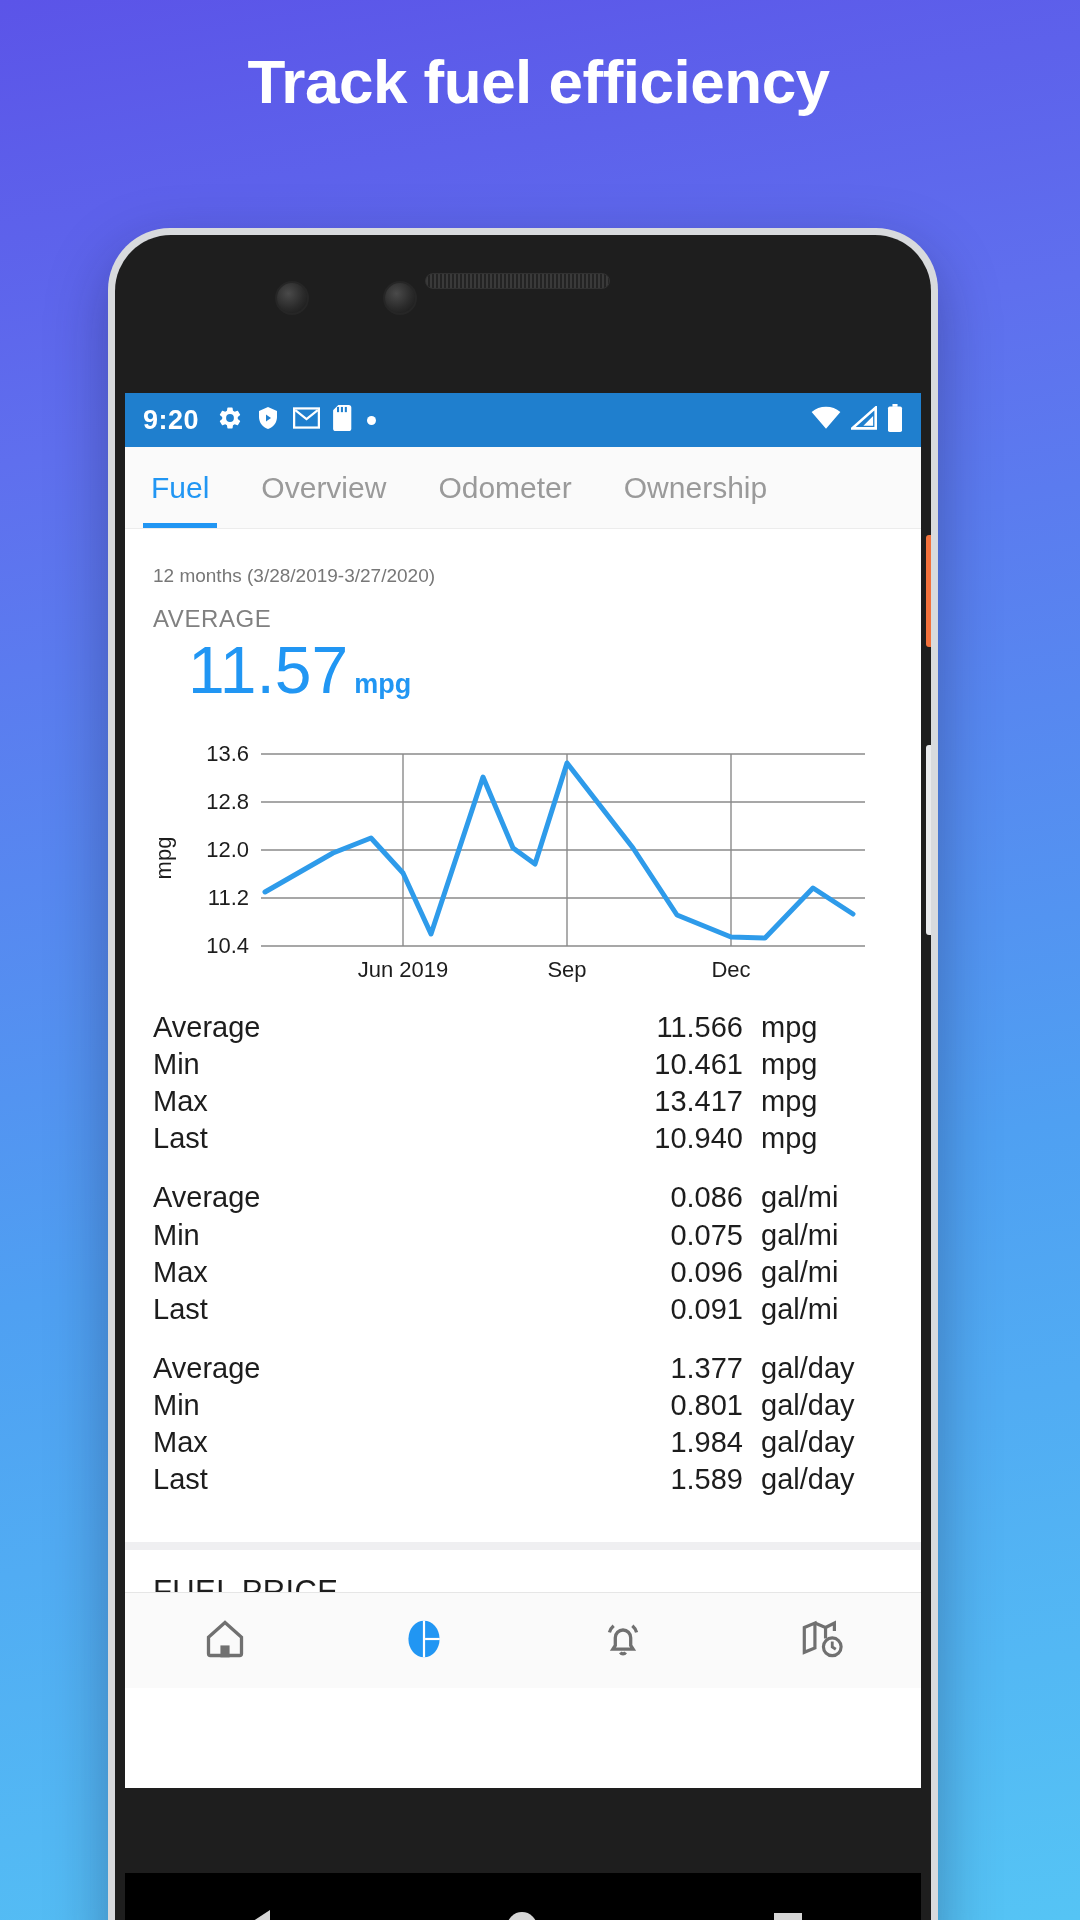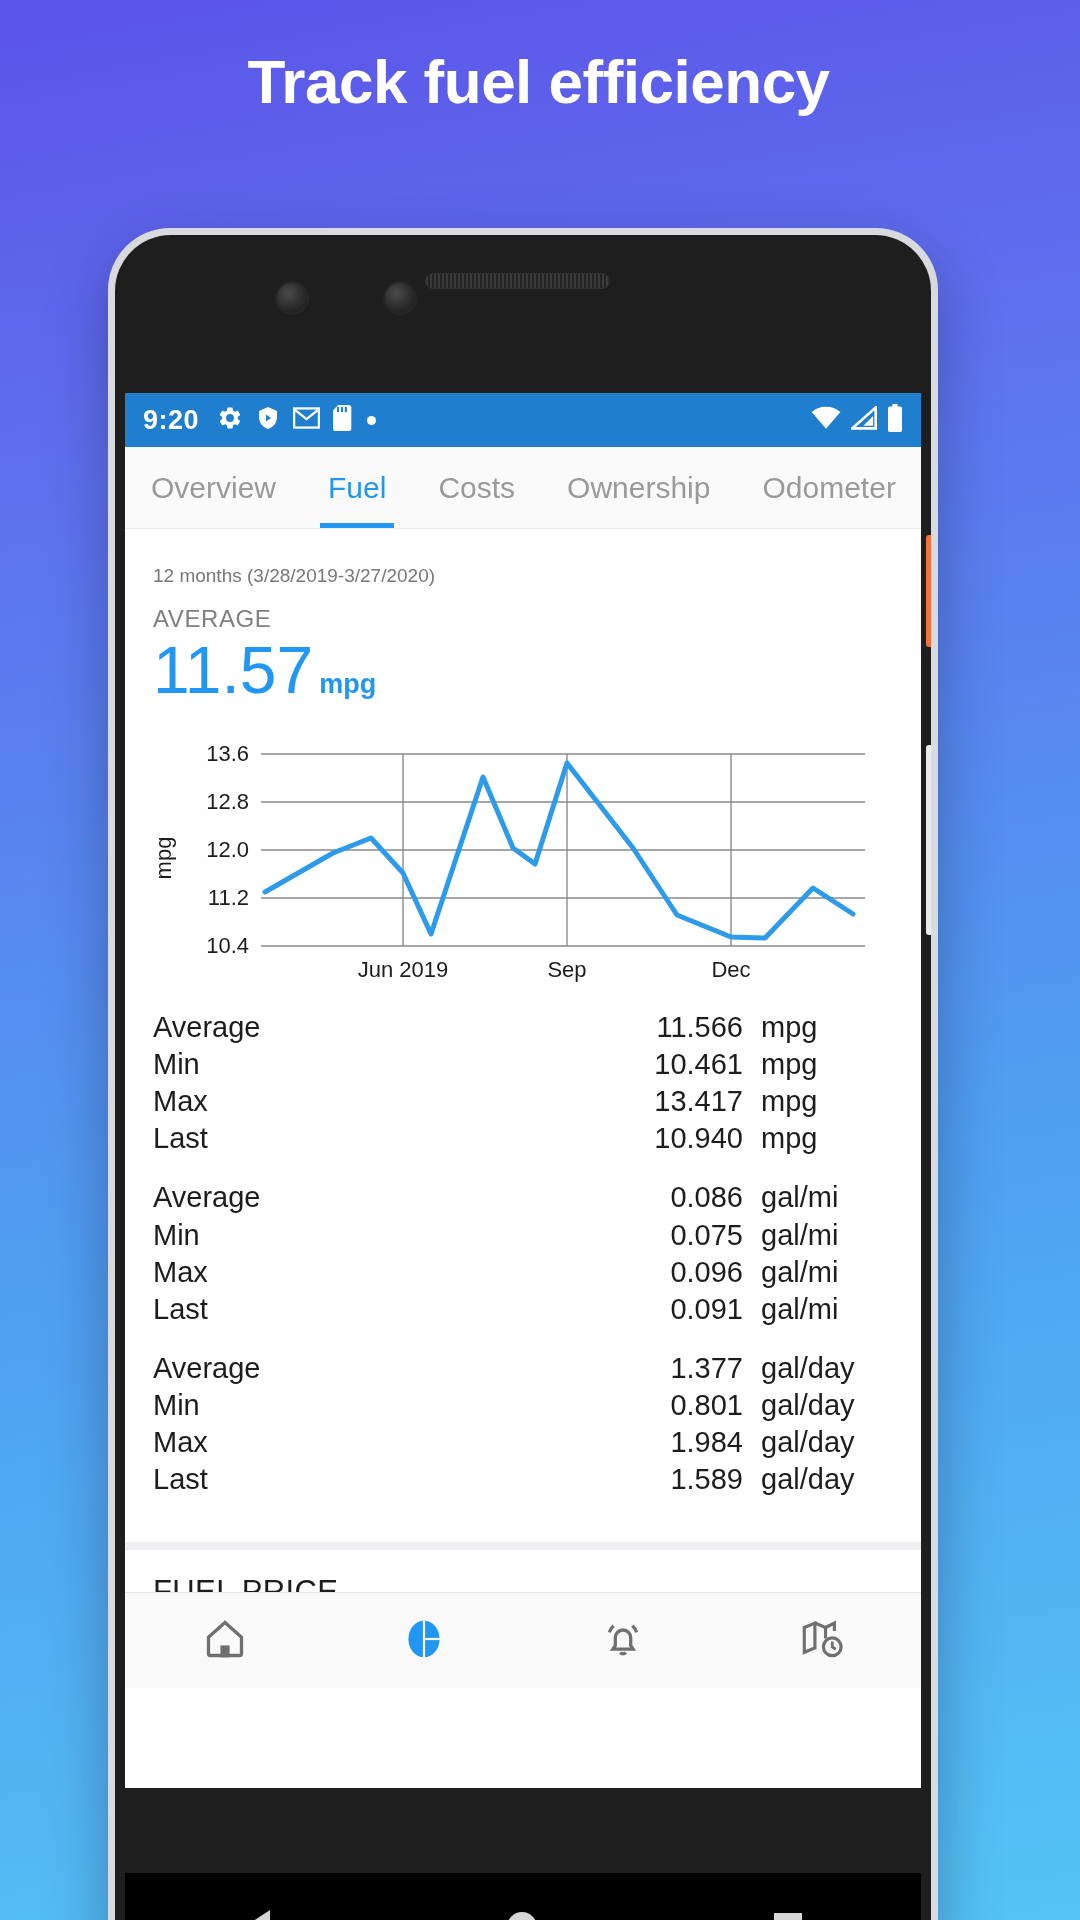--- a/index.html
+++ b/index.html
@@ -122,21 +122,21 @@
     background: #ffffff;
     margin: 0 0 8px 0;
     padding: 26px 28px 22px 28px;
   }
   .card-title { font-size: 31px; color: #1d1d1d; letter-spacing: .4px; }
   .card-sub { font-size: 19px; color: #777777; margin-top: 10px; }
   .avg-label { font-size: 24px; color: #808080; margin-top: 18px; letter-spacing: .6px; }
   .avg-value {
     color: #2196f3; font-size: 66px; font-weight: normal;
     line-height: 1.0; margin-top: 4px;
-    display: flex; align-items: baseline;
+    display: flex; align-items: baseline; margin-left: 35px;
   }
   .avg-unit { font-size: 27px; font-weight: bold; margin-left: 6px; }
 
   
   .chart-wrap { margin-top: 30px; height: 250px; position: relative; }
   .chart-svg { display: block; }
 
   
   .stats { margin-top: 26px; }
   .stat-group { margin-bottom: 22px; }
@@ -241,25 +241,24 @@
             <svg width="16" height="28" viewBox="0 0 12 22" fill="#fff">
                 <rect x="4" y="0" width="4" height="2.2"></rect>
                 <rect x="0.5" y="2" width="11" height="20" rx="1.4"></rect>
               </svg>
           </span>
         </span>
       </div>
 
 
       <div class="tabs">
+        <div class="tab active">Fuel</div>
         <div class="tab">Overview</div>
-        <div class="tab active">Fuel</div>
-        <div class="tab">Costs</div>
+        <div class="tab">Odometer</div>
         <div class="tab">Ownership</div>
-        <div class="tab">Odometer</div>
       </div>
 
       <div class="content">
 
         <div class="card">
           <div class="card-sub">12 months (3/28/2019-3/27/2020)</div>
           <div class="avg-label">AVERAGE</div>
           <div class="avg-value">
             <span>11.57</span>
             <span class="avg-unit">mpg</span>

